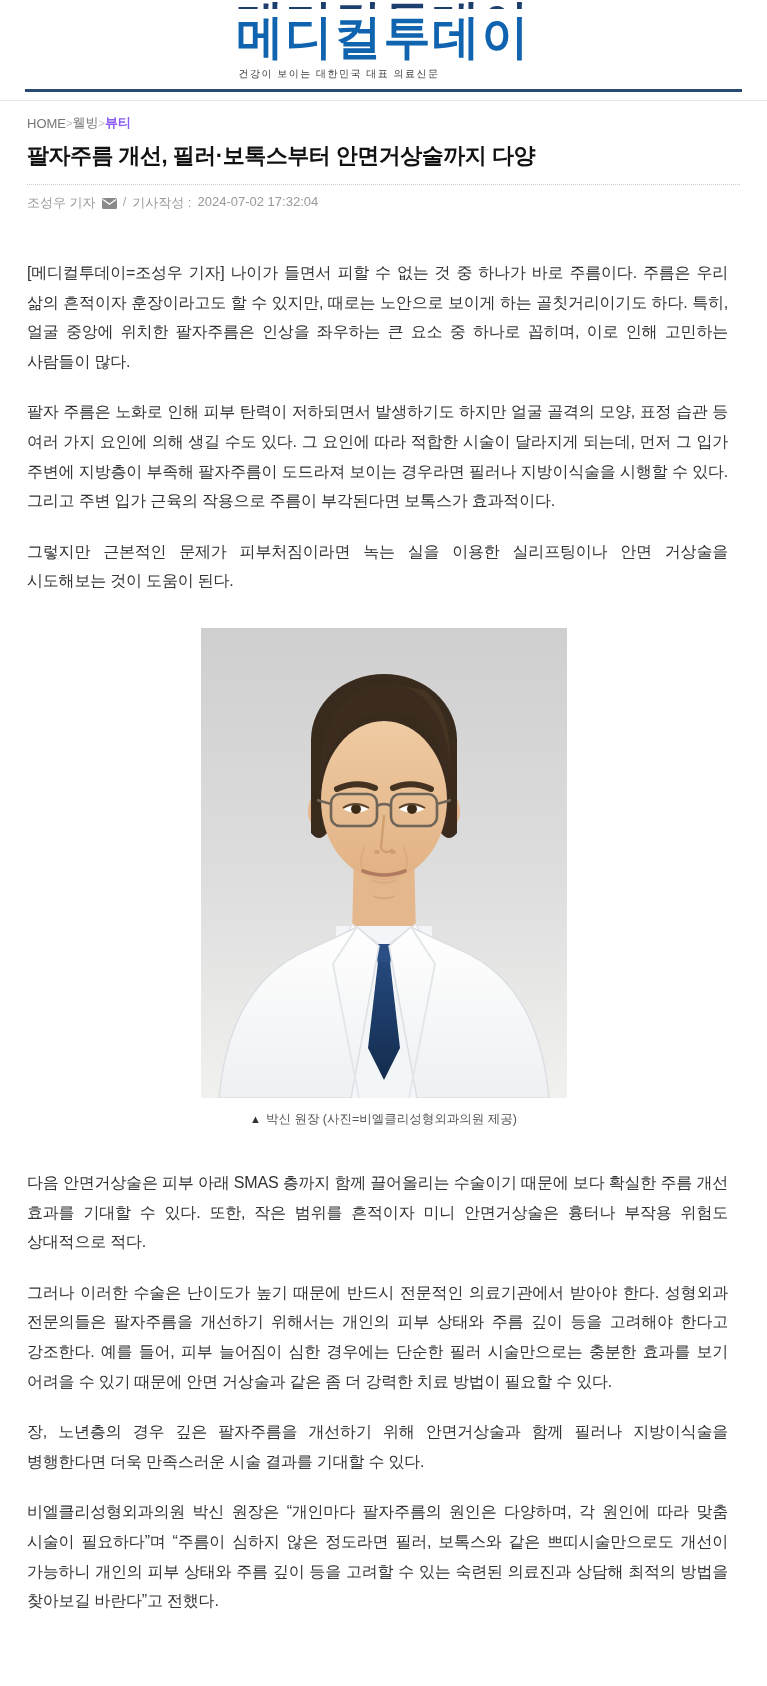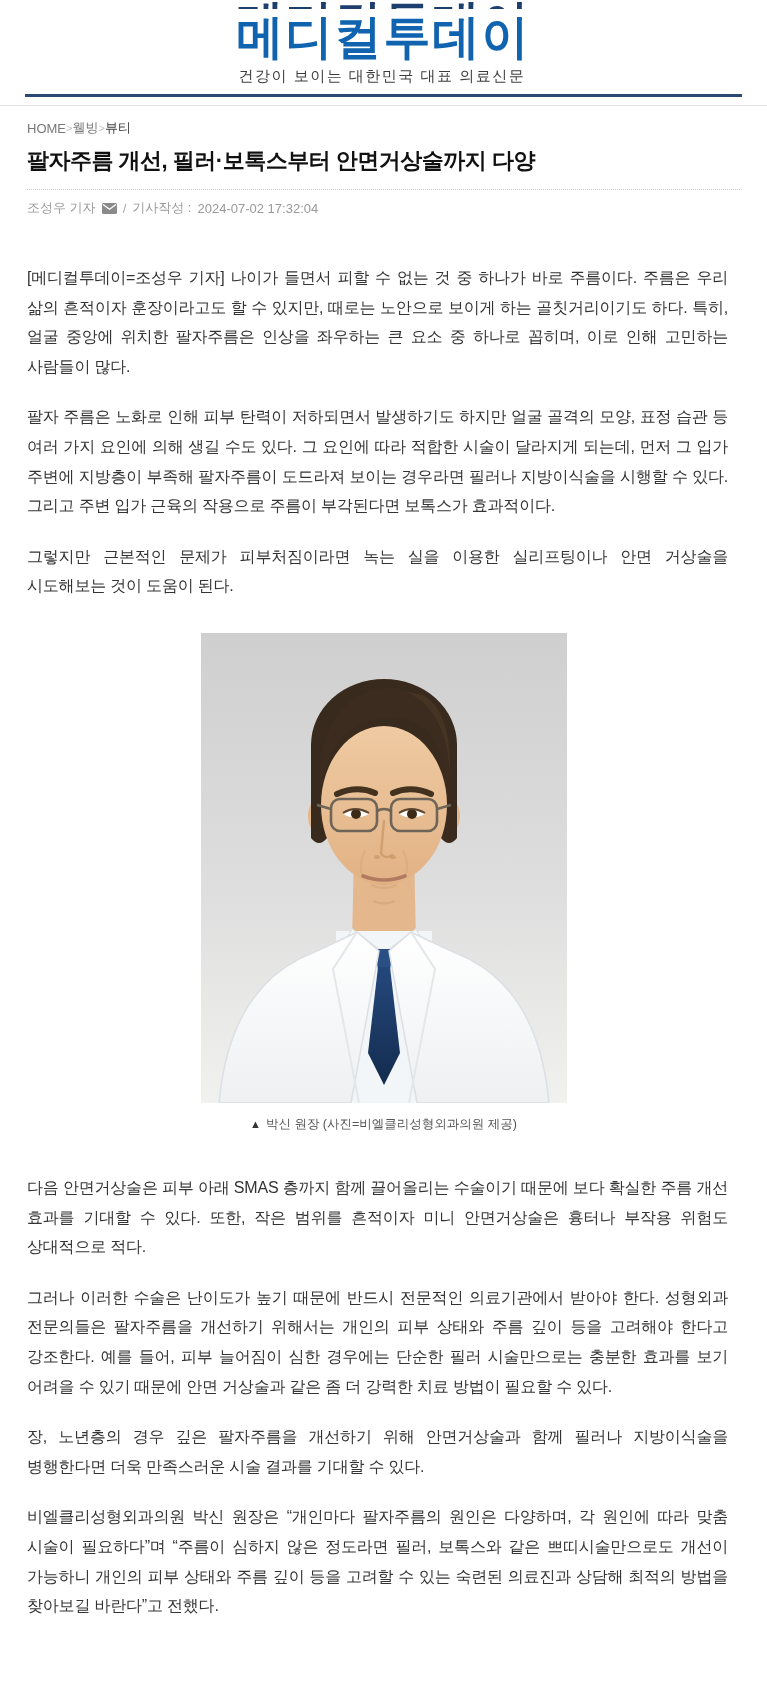--- a/index.html
+++ b/index.html
@@ -17,44 +17,44 @@
   .logo-clip { height:9px; overflow:hidden; }
   .logo-ghost {
     display:block; font-size:47px; font-weight:800; line-height:1;
     color:#1d3f6e; letter-spacing:2px; margin-top:-2px; white-space:nowrap;
   }
   .logo-main {
     display:block; font-size:47px; font-weight:800; line-height:1.18;
     color:#1063ae; letter-spacing:2px; white-space:nowrap; text-decoration:none;
   }
   .tagline {
-    display:block; font-size:15px; color:#3c3c3c; letter-spacing:1.5px;
+    display:block; font-size:10px; color:#3c3c3c; letter-spacing:1.5px;
     margin-top:3px; padding-left:2px;
   }
 
   .rule-navy { border:0; border-top:3px solid #2a4a73; margin:8px 25px 0 25px; }
   .rule-gray { border:0; border-top:1px solid #e3e3e3; margin:8px 0 0 0; }
 
   
   .breadcrumb {
     padding:13px 27px 0 27px; font-size:13px; color:#888;
     display:flex; align-items:center; 
   }
   .breadcrumb .sep { color:#c0c0c0; font-size:11px; }
   .breadcrumb .crumb { color:#777; text-decoration:none; cursor:pointer; }
-  .breadcrumb .crumb.last { color:#404040; font-weight:400; }
+  .breadcrumb .crumb.last { color:#8b5cf6; font-weight:700; }
 
   
   .article-title {
     margin:10px 27px 0 27px; font-size:22px; line-height:1.3;
     font-weight:700; color:#111; letter-spacing:-0.5px;
   }
   .byline {
     margin:13px 27px 0 27px; padding-top:9px; border-top:1px dotted #cccccc;
-    font-size:13px; color:#999; display:flex; align-items:center; gap:6px;
+    font-size:13px; color:#999; display:flex; gap:6px;
   }
   .byline .mail { display:inline-flex; align-items:center; cursor:pointer; }
   .byline .slash { color:#aaa; }
 
   
   .article-body { padding:46px 27px 0 27px; }
   .article-body p {
     font-size:16px; line-height:29.6px; color:#333;
     text-align:justify; letter-spacing:-0.2px; margin:0 12px 21px 0;
     word-break:keep-all; overflow-wrap:break-word;

